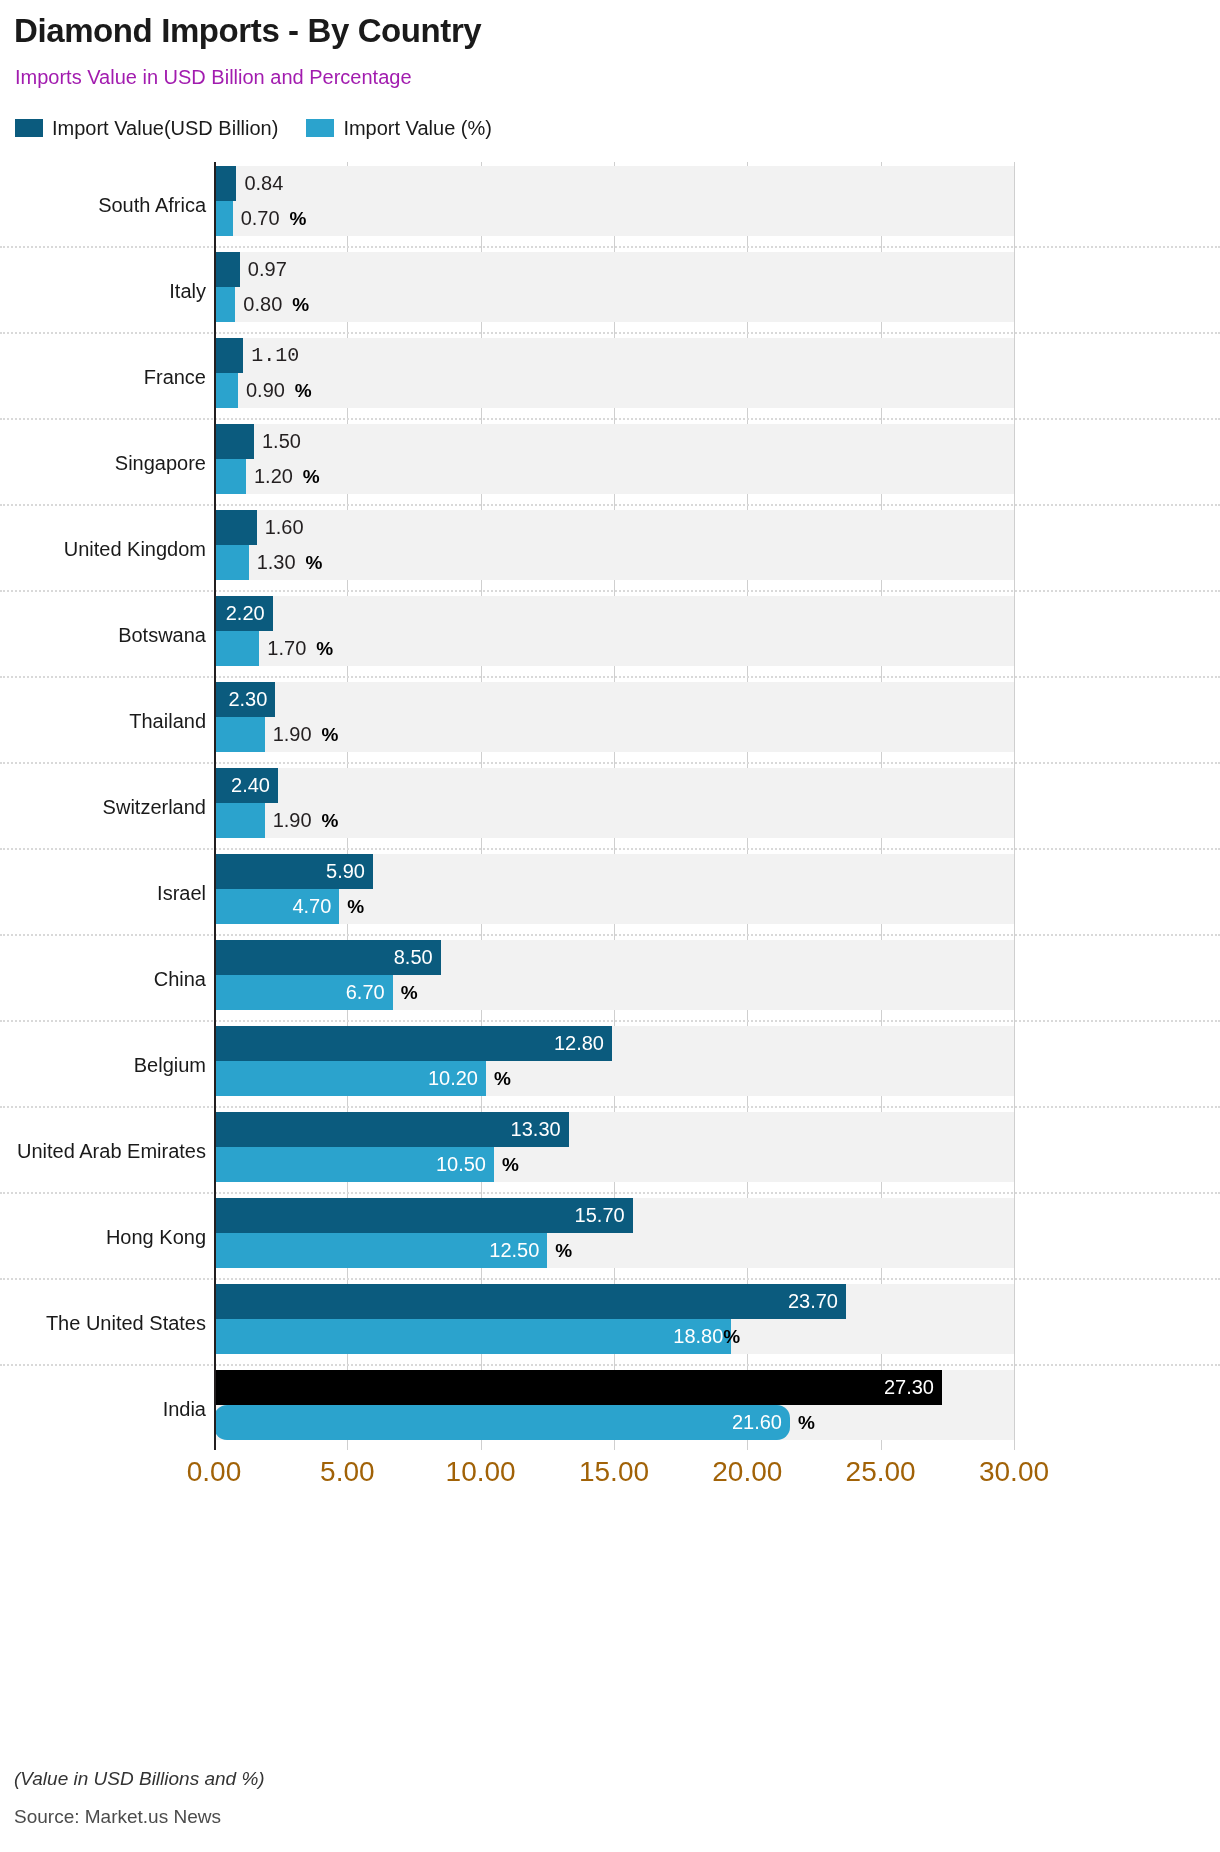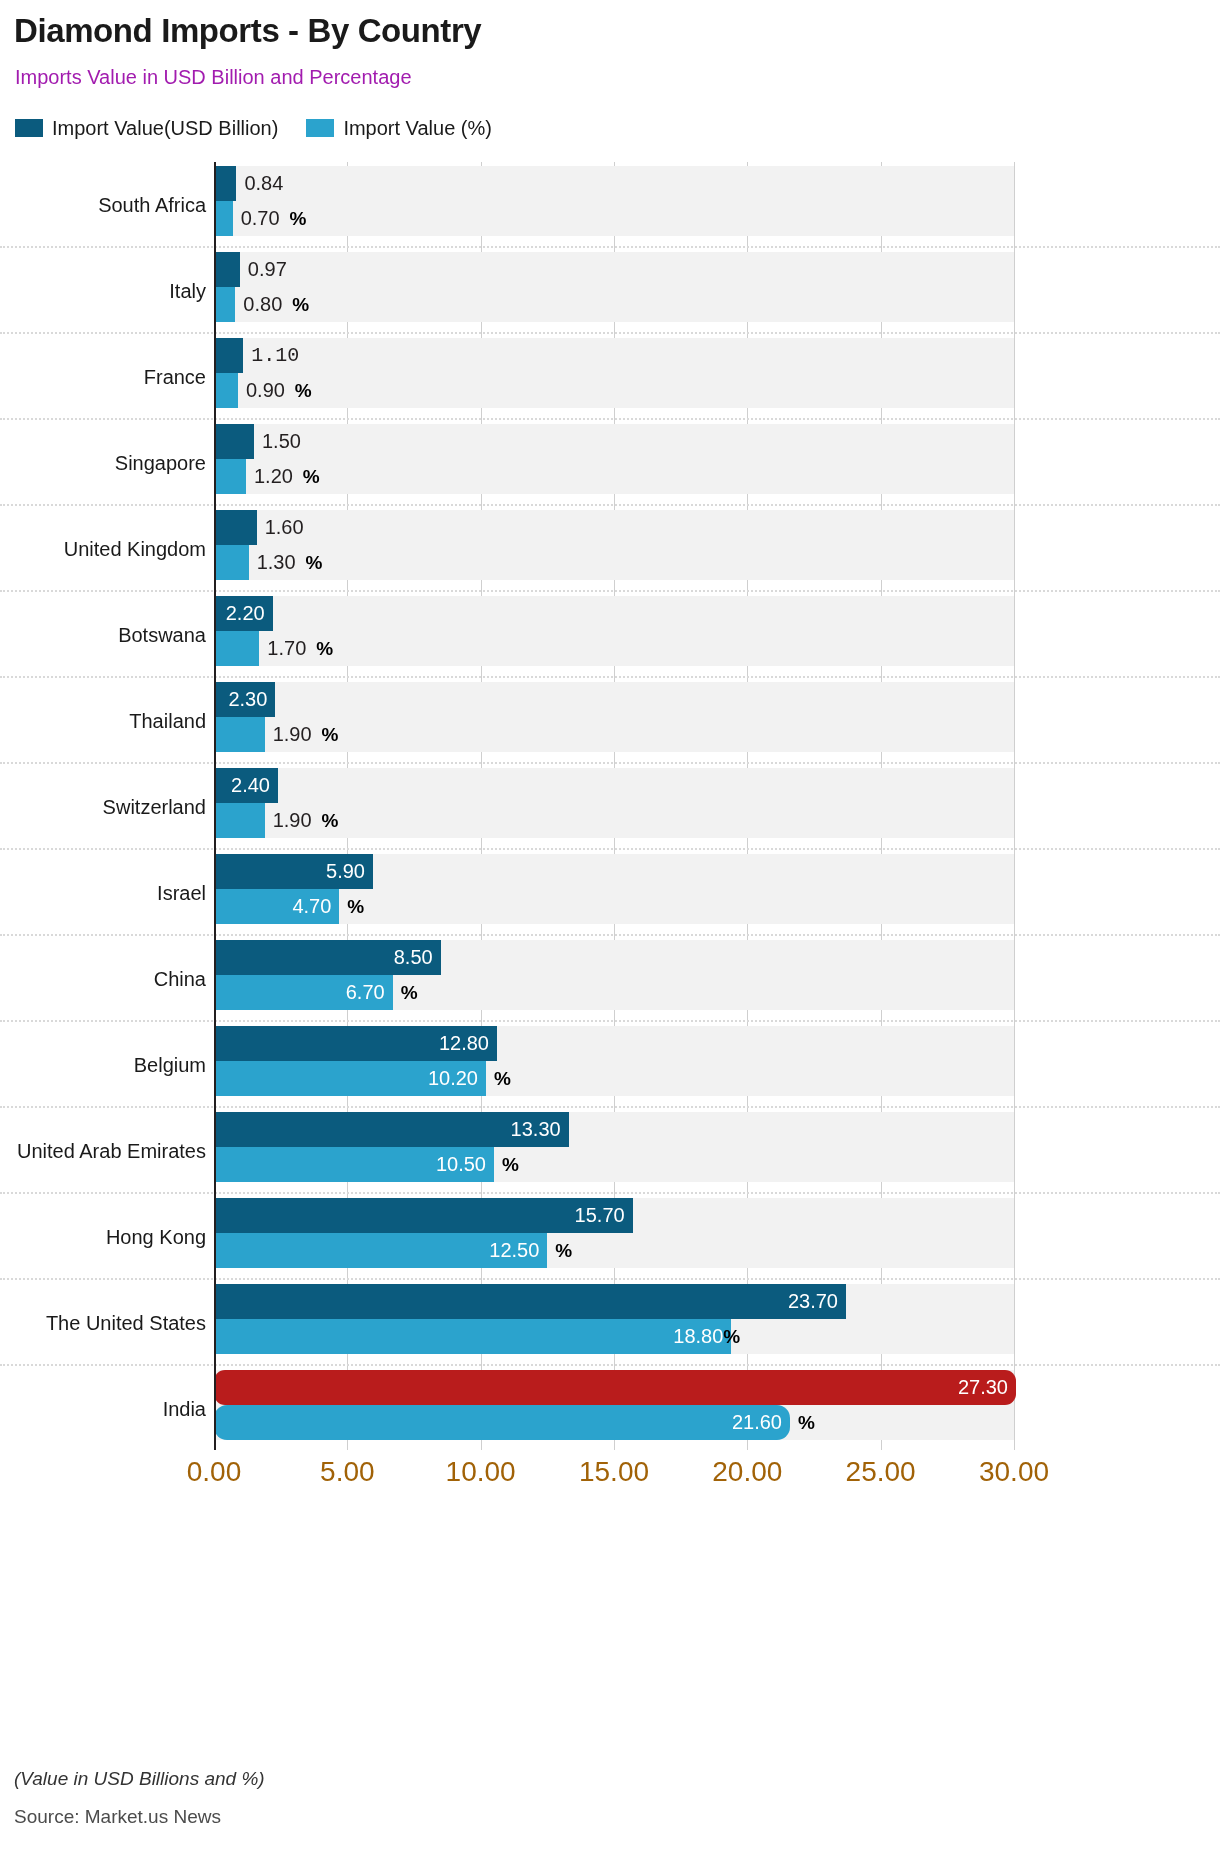--- a/index.html
+++ b/index.html
@@ -380,21 +380,21 @@
             <span class="bar-label inside">6.70</span>
           </div>
           <span class="pct-sign" style="top: 35px; left: 186.667px;">%</span>
         </div>
         <div class="row-sep"></div>
       </div>
       <div class="row">
         <div class="row-band"></div>
         <div class="cat-label">Belgium</div>
         <div class="bar-wrap">
-          <div class="bar value" style="width: 283px; background: rgb(11, 91, 126);">
+          <div class="bar value" style="width: 398px; background: rgb(11, 91, 126);">
             <span class="bar-label inside">12.80</span>
           </div>
           <div class="bar pct" style="width: 272px; background: rgb(43, 163, 205);">
             <span class="bar-label inside">10.20</span>
           </div>
           <span class="pct-sign" style="top: 35px; left: 280px;">%</span>
         </div>
         <div class="row-sep"></div>
       </div>
       <div class="row">
@@ -436,21 +436,21 @@
             <span class="bar-label inside">18.80</span>
           </div>
           <span class="pct-sign" style="top: 35px; left: 509.333px;">%</span>
         </div>
         <div class="row-sep"></div>
       </div>
       <div class="row">
         <div class="row-band"></div>
         <div class="cat-label">India</div>
         <div class="bar-wrap">
-          <div class="bar value" style="width: 802px; background: #b91c1c; border-radius: 11px;">
+          <div class="bar value" style="width: 728px; background: #000000;">
             <span class="bar-label inside">27.30</span>
           </div>
           <div class="bar pct" style="width: 576px; background: rgb(43, 163, 205); border-radius: 13px;">
             <span class="bar-label inside">21.60</span>
           </div>
           <span class="pct-sign" style="top: 35px; left: 584px;">%</span>
         </div>
       </div>
     </div>
   <div class="xaxis" id="xaxis">

